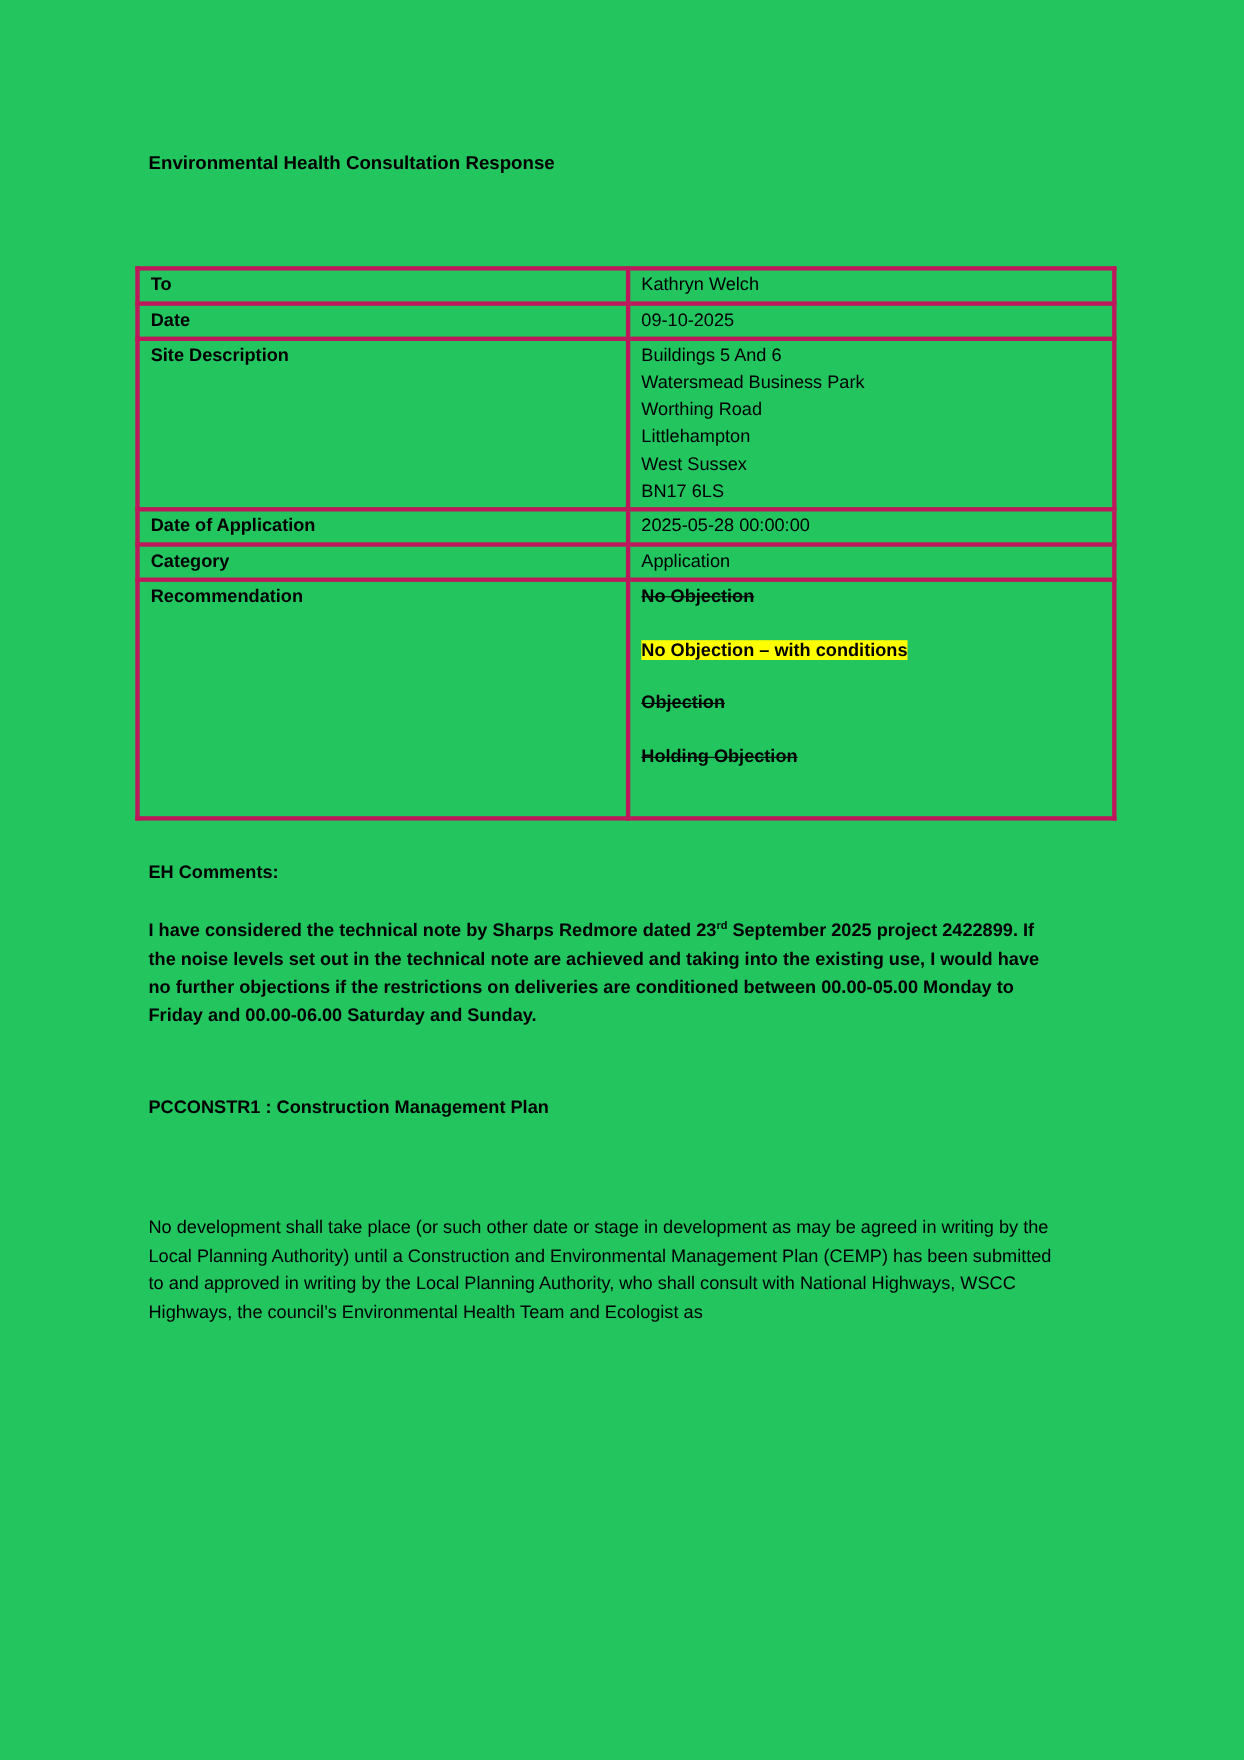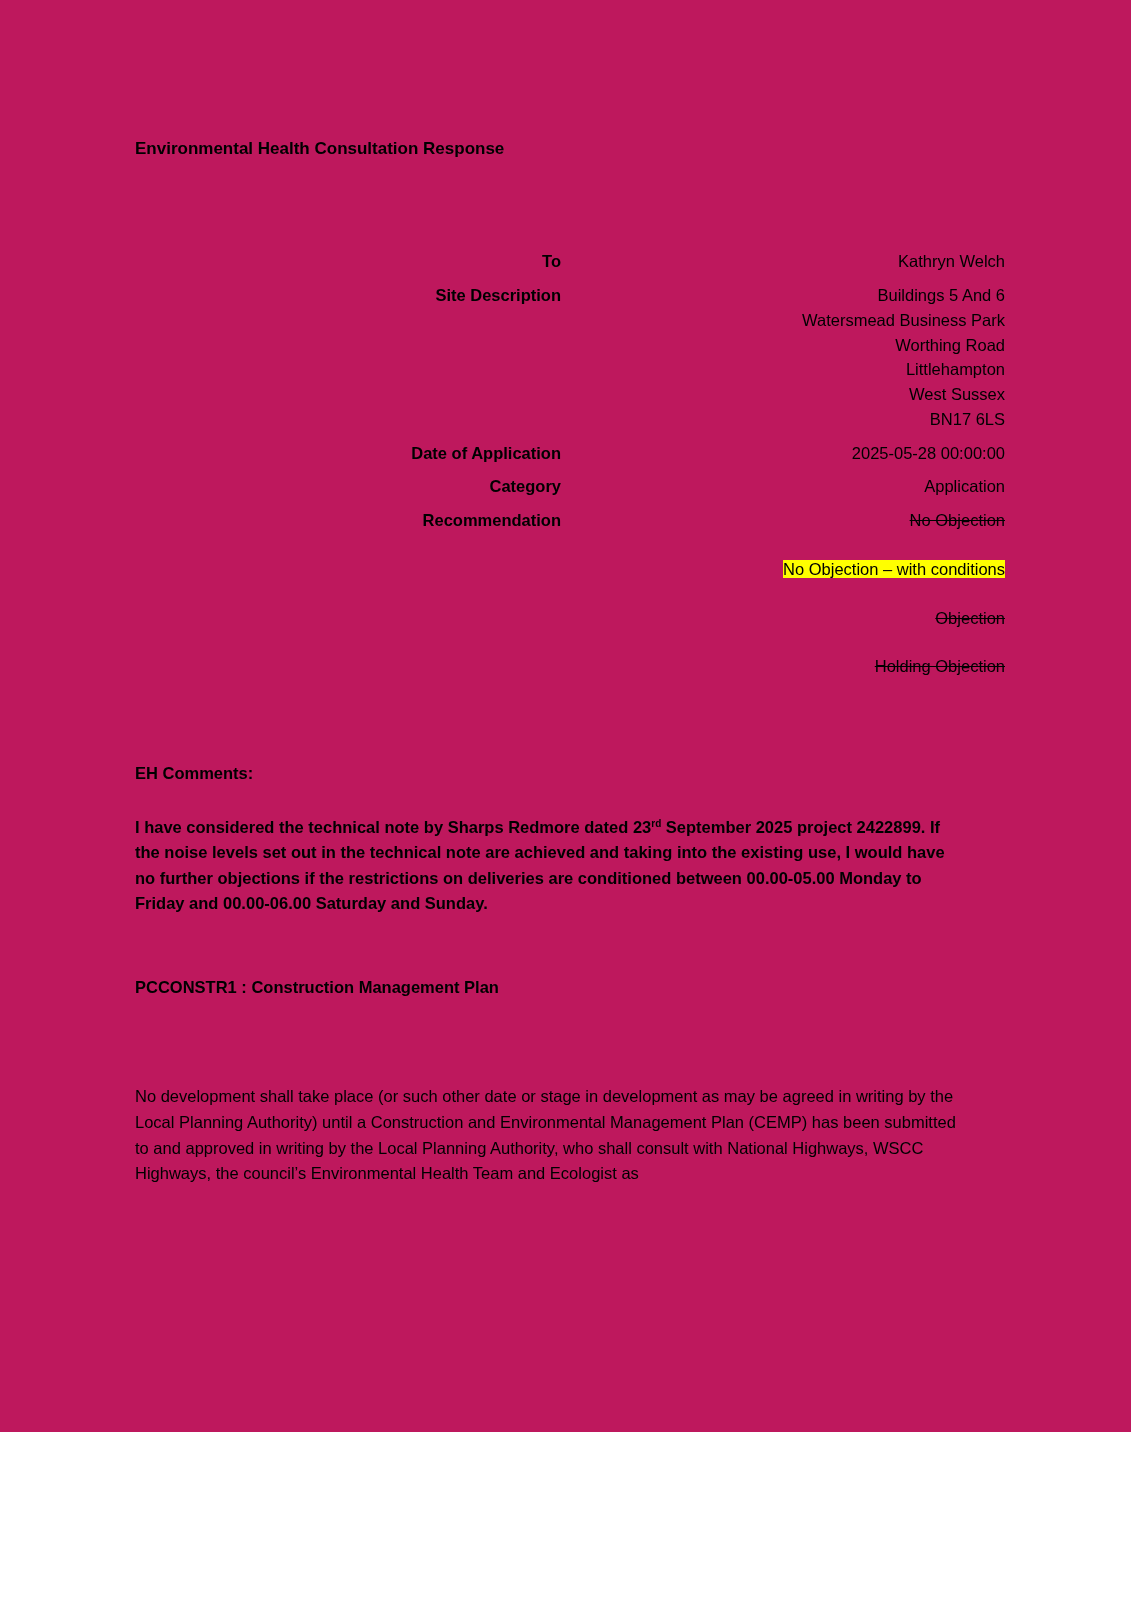--- a/index.html
+++ b/index.html
@@ -3,22 +3,22 @@
 <meta charset="utf-8">
 <style>
   html, body {
     margin: 0;
     padding: 0;
     background: #ffffff;
   }
   .page {
     position: relative;
     width: 1131px;
-    height: 1432px;
-    background: #be185d;
+    height: 1600px;
+    background: #22c55e;
     font-family: "Liberation Sans", "DejaVu Sans", sans-serif;
     color: #000000;
     font-size: 16.5px;
     line-height: 1.55;
     box-sizing: border-box;
     padding-top: 136px;
     overflow: hidden;
   }
   .content {
     margin: 0 168px 0 135px;
@@ -29,38 +29,38 @@
     margin: 0;
   }
   table.doc-table {
     border-collapse: collapse;
     margin-top: 80px;
     margin-left: -12px;
     width: 840px;
     table-layout: fixed;
   }
   table.doc-table td {
-    border: 6px solid #be185d;
+    border: 4px solid #be185d;
     vertical-align: top;
     padding: 1px 10px 2px 10px;
     line-height: 1.5;
-    text-align: right;
   }
   td.label-cell {
     font-weight: bold;
     width: 422px;
   }
   td.value-cell {
     width: 418px;
   }
   .site-line {
     display: block;
   }
   td.reco-cell {
     height: 210px;
+    font-weight: bold;
   }
   .reco-option {
     display: block;
     margin: 0 0 24px 0;
   }
   .strike {
     text-decoration: line-through;
   }
   .highlight {
     background: #ffff00;
@@ -101,20 +101,24 @@
 
     <p class="doc-title">Environmental Health Consultation Response</p>
 
     <table class="doc-table">
       <tbody>
         <tr>
           <td class="label-cell">To</td>
           <td class="value-cell">Kathryn Welch</td>
         </tr>
         <tr>
+          <td class="label-cell">Date</td>
+          <td class="value-cell">09-10-2025</td>
+        </tr>
+        <tr>
           <td class="label-cell">Site Description</td>
           <td class="value-cell">
             <span class="site-line">Buildings 5 And 6</span>
             <span class="site-line">Watersmead Business Park</span>
             <span class="site-line">Worthing Road</span>
             <span class="site-line">Littlehampton</span>
             <span class="site-line">West Sussex</span>
             <span class="site-line">BN17 6LS</span>
           </td>
         </tr>

